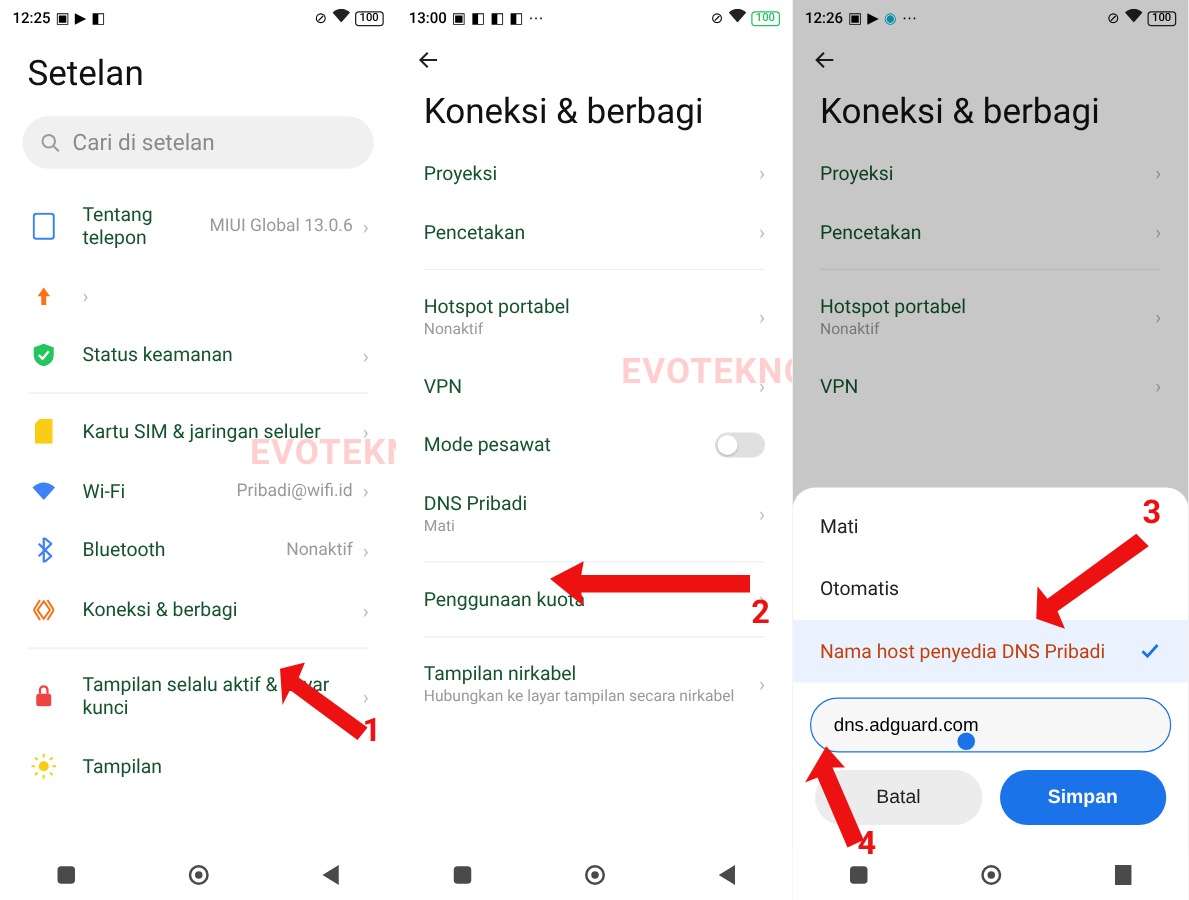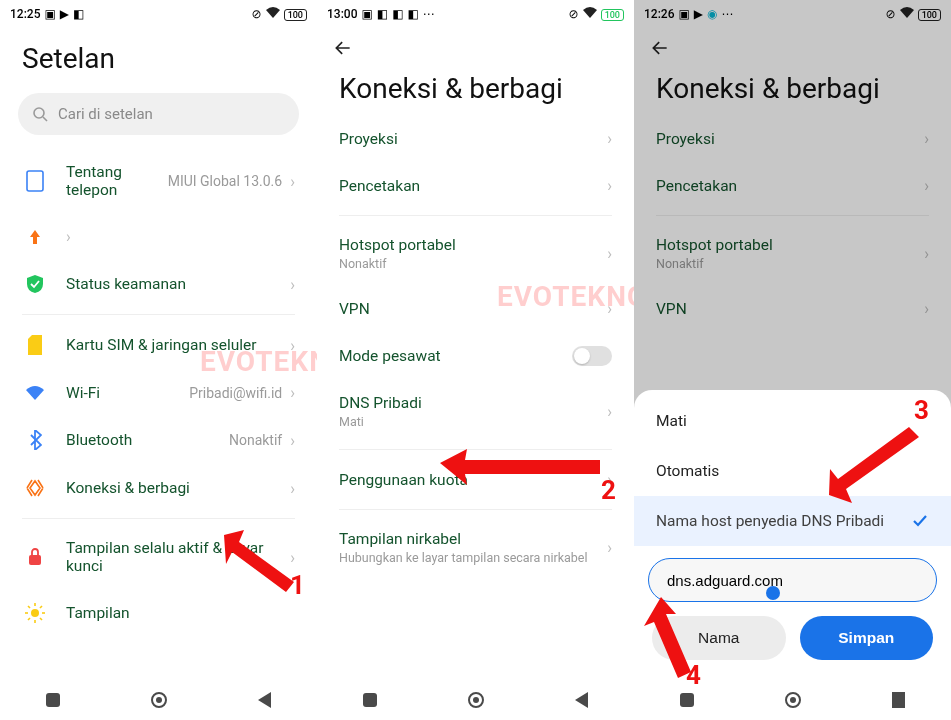--- a/index.html
+++ b/index.html
@@ -14,21 +14,21 @@
   .statusbar .left, .statusbar .right { display:flex; align-items:flex-end; gap:4px;}
   .sb-ic { display:inline-block; }
 
   
   .hdr { height: 40px; display:flex; align-items:center; padding: 0 16px;}
   .back-arrow { width:20px; height:20px; }
 
   .title { font-size: 28px; font-weight: 400; padding: 14px 22px 10px; color:#111; }
 
   
-  .search { margin: 8px 18px 14px; height: 42px; background:#f0f0f0; border-radius: 22px; display:flex; align-items:center; padding:17px 14px; color:#8a8a8a; font-size:15px; }
+  .search { margin: 8px 18px 14px; height: 42px; background:#f0f0f0; border-radius: 22px; display:flex; align-items:center; padding:17px 14px; color:#8a8a8a; font-size:18px; }
   .search svg { margin-right:10px; }
 
   
   .row { display:flex; align-items:center; padding: 14px 22px; position:relative; }
   .row .ic { width:26px; display:flex; justify-content:center; margin-right:18px; }
   .row .lbl { font-size:15.5px; color:#14532d; flex:1; }
   .row .sub { font-size:12.5px; color:#9a9a9a; margin-top:2px; }
   .row .val { font-size:14px; color:#9a9a9a; margin-right:8px; }
   .row .chev { color:#bdbdbd; }
   .stack { display:flex; flex-direction:column; flex:1; }
@@ -46,21 +46,21 @@
   .nav-tr { width:0; height:0; border-top:8px solid transparent; border-bottom:8px solid transparent; border-right:13px solid #4a4a4a; }
 
   
   .watermark { position:absolute; font-size:28px; font-weight:700; color: rgba(255,80,80,0.28); letter-spacing:1px; pointer-events:none; }
   .arrow { position:absolute; pointer-events:none; }
   .num { position:absolute; font-size:26px; font-weight:700; color:#e11; pointer-events:none; }
 
   
   .sheet { position:absolute; left:0; right:0; bottom:0; background:#fff; border-radius: 18px 18px 0 0; padding-top:6px; padding-bottom:60px; }
   .sheet .opt { padding: 16px 22px; font-size:15.5px; color:#222; }
-  .sheet .opt.sel { background:#eaf2ff; color:#404040; display:flex; align-items:center; justify-content:space-between;}
+  .sheet .opt.sel { background:#eaf2ff; color:#c2410c; display:flex; align-items:center; justify-content:space-between;}
   .sheet input.dnsfield { margin: 12px 14px 14px; width: calc(100% - 28px); height:44px; border:1.5px solid #1a73e8; border-radius:22px; padding:11px 18px; font-size:15px; outline:none; background:#f7f7f7;}
   .btnrow { display:flex; gap:14px; padding: 0 18px;}
   .btn { flex:1; height:44px; border-radius:22px; border:none; font-size:15.5px;}
   .btn.cancel { background:#ececec; color:#222;}
   .btn.save { background:#1a73e8; color:#fff;font-weight:bold;}
   .cursor-handle { position:absolute; width:14px; height:14px; background:#1a73e8; border-radius:50%; }
   .screen3 .navbar .nav-sq, .screen3 .navbar .nav-tr { background:#4a4a4a; border-right-color:#4a4a4a;}
 </style>
 </head>
 <body>
@@ -360,21 +360,21 @@
       <span>Nama host penyedia DNS Pribadi</span>
       <svg width="18" height="18">
             <path d="M3 9 L7 13 L15 4" fill="none" stroke="#1a73e8" stroke-width="2.2"></path>
           </svg>
     </div>
     <div style="position:relative">
       <input class="dnsfield" value="dns.adguard.com" style="">
       <div class="cursor-handle" style="left:132px; top:40px;"></div>
     </div>
     <div class="btnrow">
-      <button class="btn cancel">Nama</button>
+      <button class="btn cancel">Batal</button>
       <button class="btn save">Simpan</button>
     </div>
   </div>
 
   <div class="navbar" style="background:#fff">
     <div class="nav-sq"></div>
     <div class="nav-ci"></div>
     <div class="nav-tr"></div>
   </div>
 

